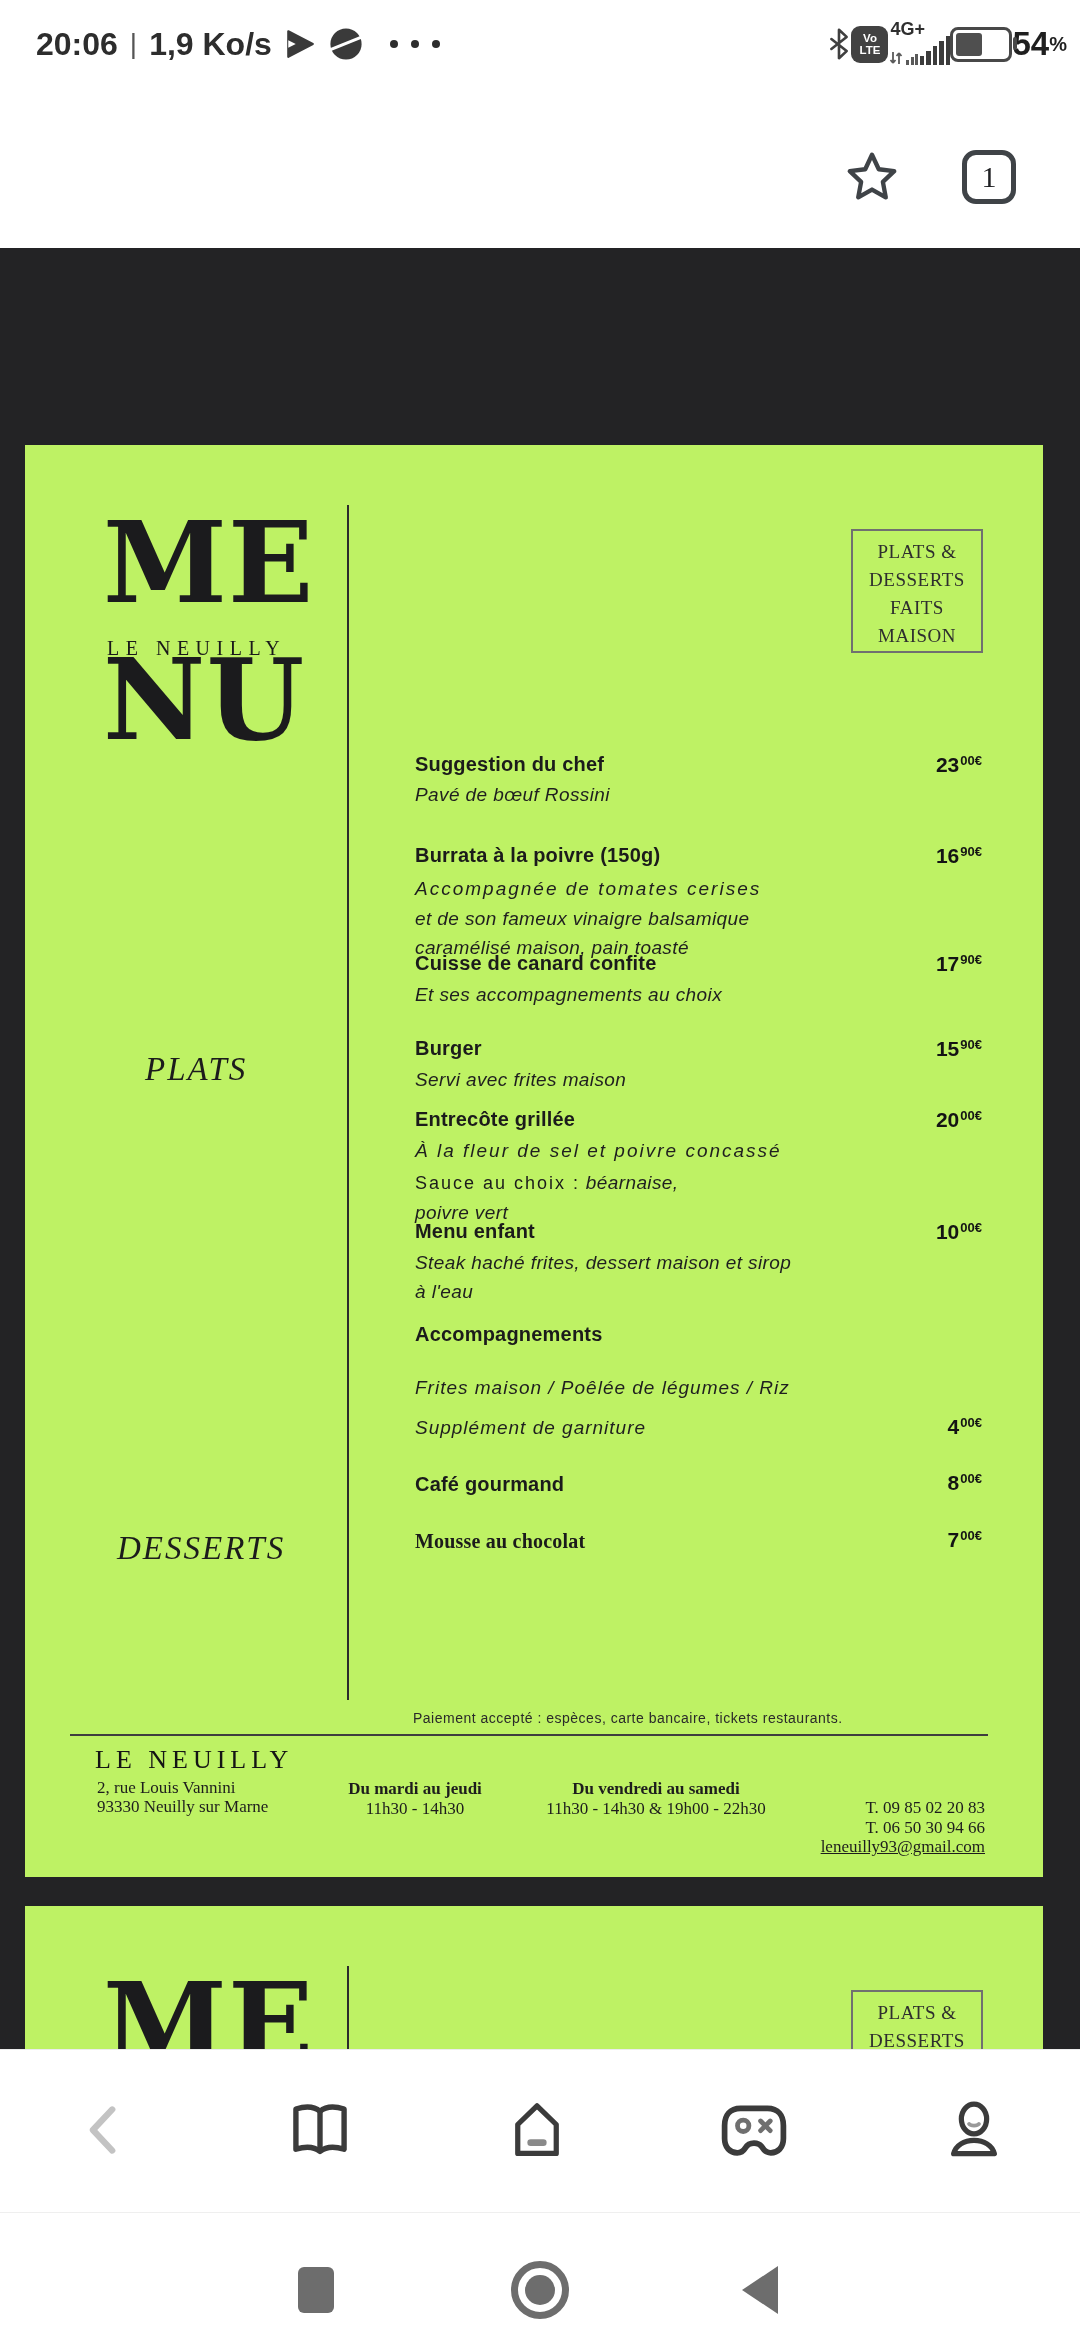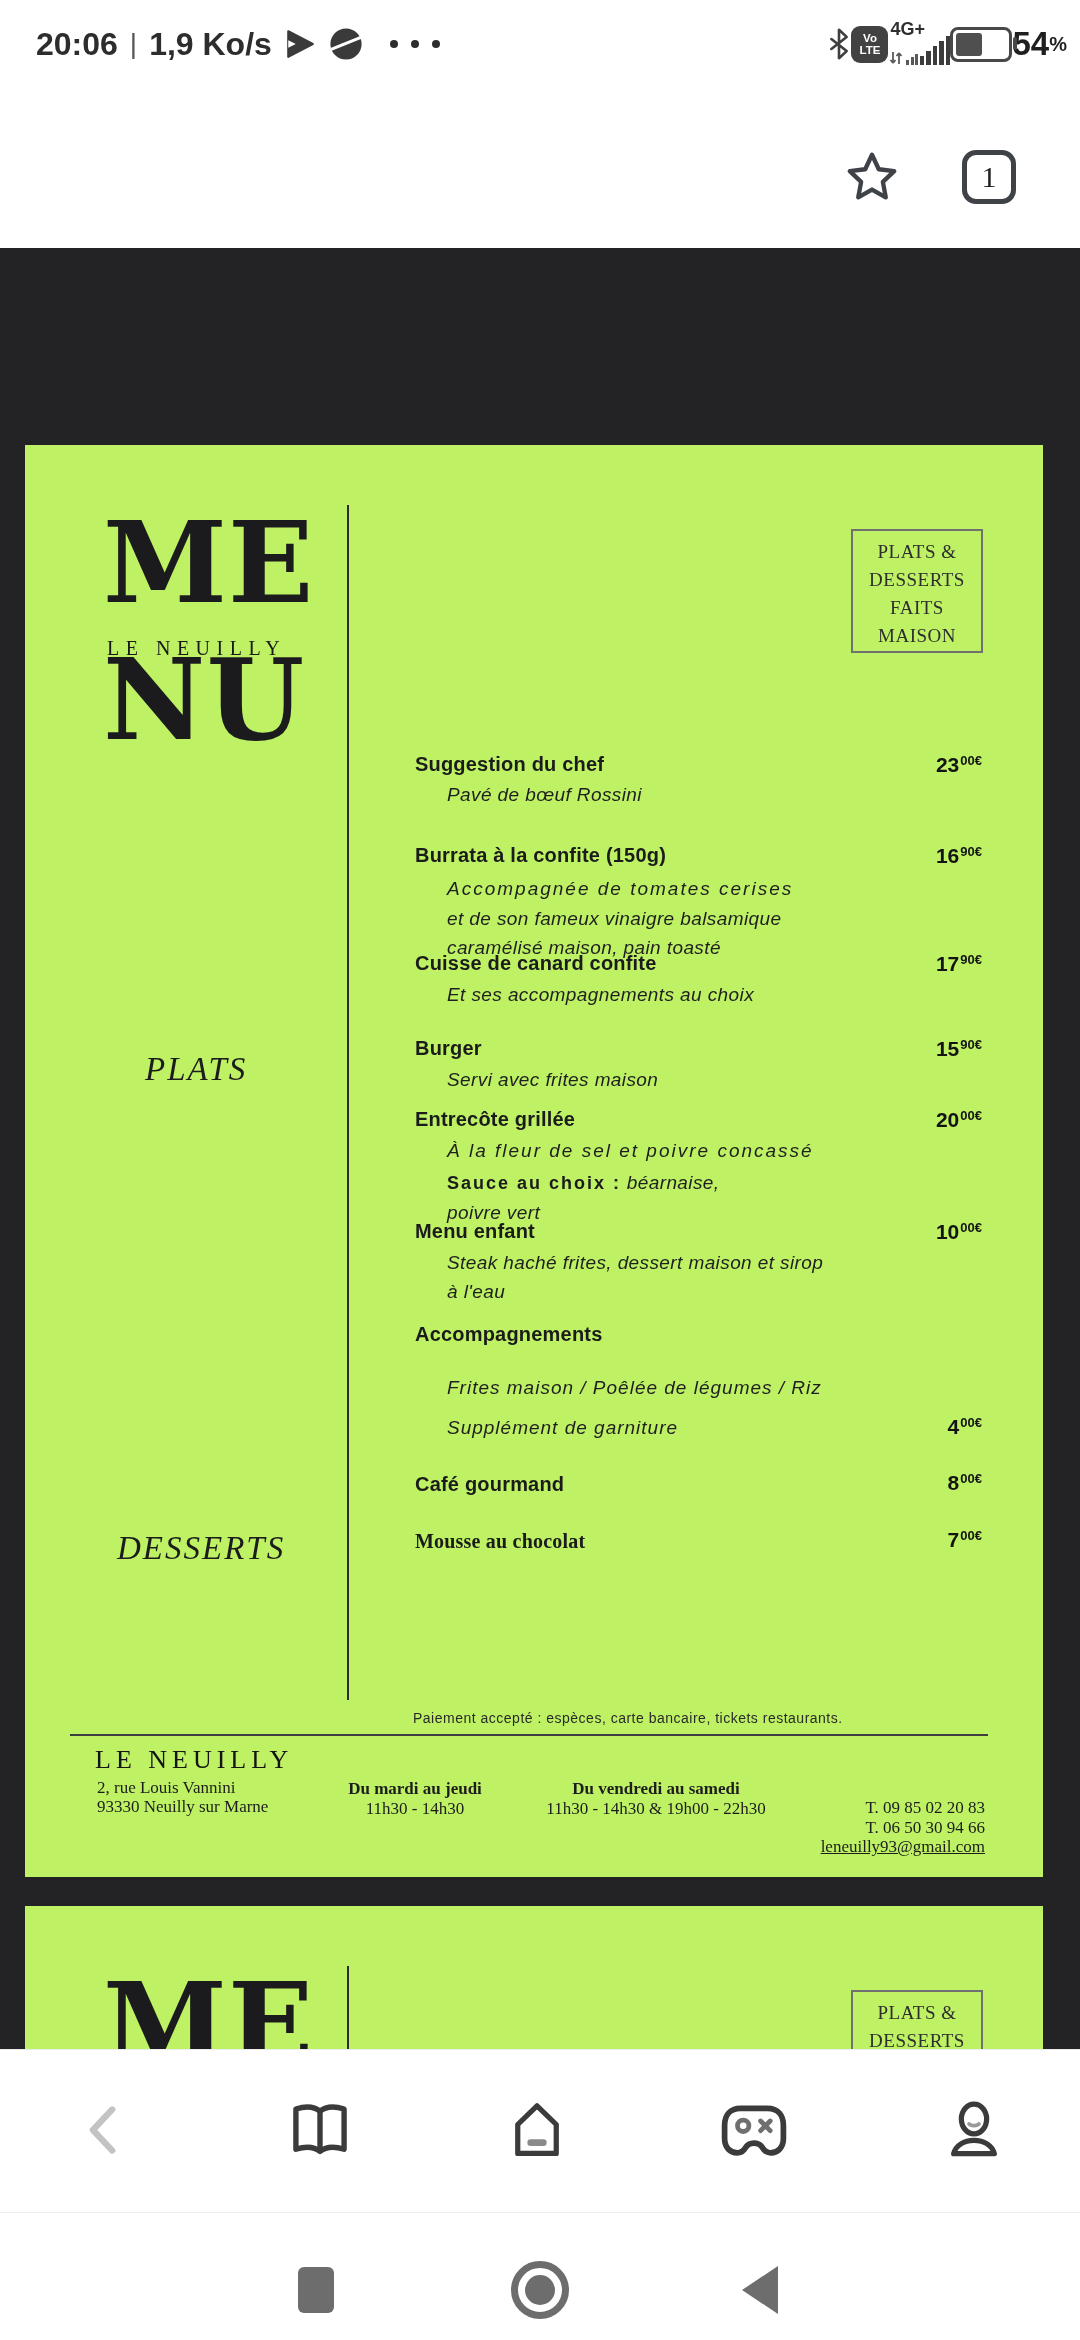--- a/index.html
+++ b/index.html
@@ -46,23 +46,23 @@
   .logo-big{position:absolute;font-family:"DejaVu Serif",serif;font-weight:bold;font-size:112px;line-height:1;
             letter-spacing:1px;color:#1b1b1d;}
   .logo-sub{position:absolute;font-family:"Liberation Serif",serif;font-size:20px;letter-spacing:6.5px;color:#191919;}
   .vdiv{position:absolute;left:322px;top:60px;width:2px;height:1195px;background:#2c2c2c;}
   .badge{position:absolute;left:826px;top:84px;width:132px;height:124px;border:2px solid #707070;box-sizing:border-box;
          text-align:center;font-family:"Liberation Serif",serif;font-size:19px;line-height:28px;color:#2e2e2e;
          padding-top:7px;letter-spacing:0.5px;}
   .sect{position:absolute;font-family:"Liberation Serif",serif;font-style:italic;font-size:33px;
         letter-spacing:2px;color:#1c1c1c;}
   .mi{position:absolute;left:390px;font-weight:bold;font-size:20px;color:#1b1b1b;letter-spacing:0.2px;}
-  .md{position:absolute;left:390px;font-style:italic;font-size:19px;color:#1f1f1f;letter-spacing:0.4px;margin-left:32px;}
+  .md{position:absolute;left:390px;font-style:italic;font-size:19px;color:#1f1f1f;letter-spacing:0.4px;}
   .ls2{letter-spacing:2px;}
-  .sauce-b{font-style:normal;font-weight:bold;font-size:18px;letter-spacing:2px;color:#1b1b1b;}
+  .sauce-b{font-style:normal;font-weight:normal;font-size:18px;letter-spacing:2px;color:#1b1b1b;}
   .price{position:absolute;right:61px;text-align:right;font-weight:bold;font-size:21px;color:#141414;}
   .price .sup{font-size:13px;position:relative;top:-7px;margin-left:1px;}
   .paynote{position:absolute;left:388px;top:1265px;font-size:14px;letter-spacing:0.5px;color:#2a2a2a;}
   .hrule{position:absolute;left:45px;top:1289px;width:918px;height:2px;background:#3e3e3e;}
   .ftr-name{position:absolute;left:70px;top:1300px;font-family:"Liberation Serif",serif;font-size:26px;
             letter-spacing:5px;color:#141414;}
   .ftr-sm{font-family:"Liberation Serif",serif;font-size:17px;color:#1d1d1d;}
   .ftr-col{position:absolute;text-align:center;}
   .ftr-bold{font-weight:bold;}
   .contact{position:absolute;right:58px;top:1308px;text-align:right;line-height:19.5px;margin-top:45px;}
@@ -169,21 +169,21 @@
       <div>MAISON</div>
     </div>
 
     <div class="sect" style="left:120px;top:606px;">PLATS</div>
     <div class="sect" style="left:92px;top:1085px;">DESSERTS</div>
 
     <div class="mi" style="top:308px;">Suggestion du chef</div>
     <div class="md" style="top:339px;">Pavé de bœuf Rossini</div>
     <div class="price" style="top:308px;"><span>23</span><span class="sup">00€</span></div>
 
-    <div class="mi" style="top:399px;">Burrata à la confite (150g)</div>
+    <div class="mi" style="top:399px;">Burrata à la poivre (150g)</div>
     <div class="md ls2" style="top:433px;">Accompagnée de tomates cerises</div>
     <div class="md" style="top:463px;">et de son fameux vinaigre balsamique</div>
     <div class="md" style="top:492px;">caramélisé maison, pain toasté</div>
     <div class="price" style="top:399px;"><span>16</span><span class="sup">90€</span></div>
 
     <div class="mi" style="top:507px;">Cuisse de canard confite</div>
     <div class="md" style="top:539px;">Et ses accompagnements au choix</div>
     <div class="price" style="top:507px;"><span>17</span><span class="sup">90€</span></div>
 
     <div class="mi" style="top:592px;">Burger</div>

